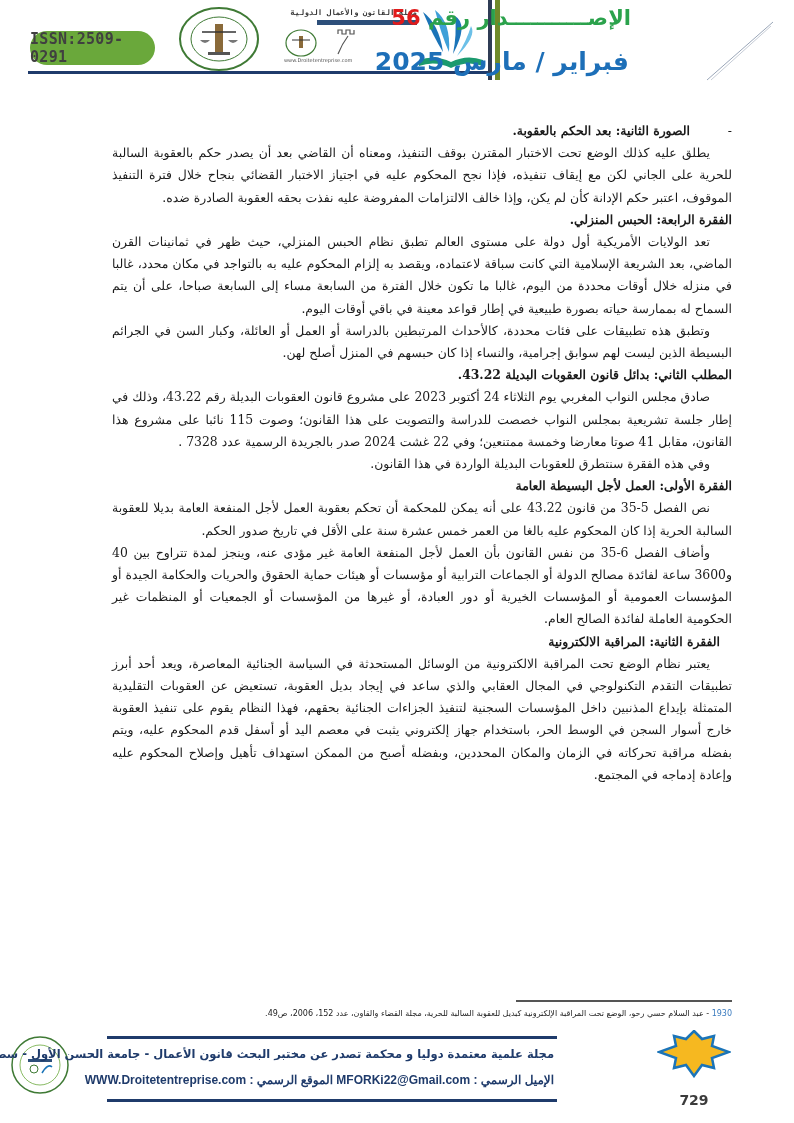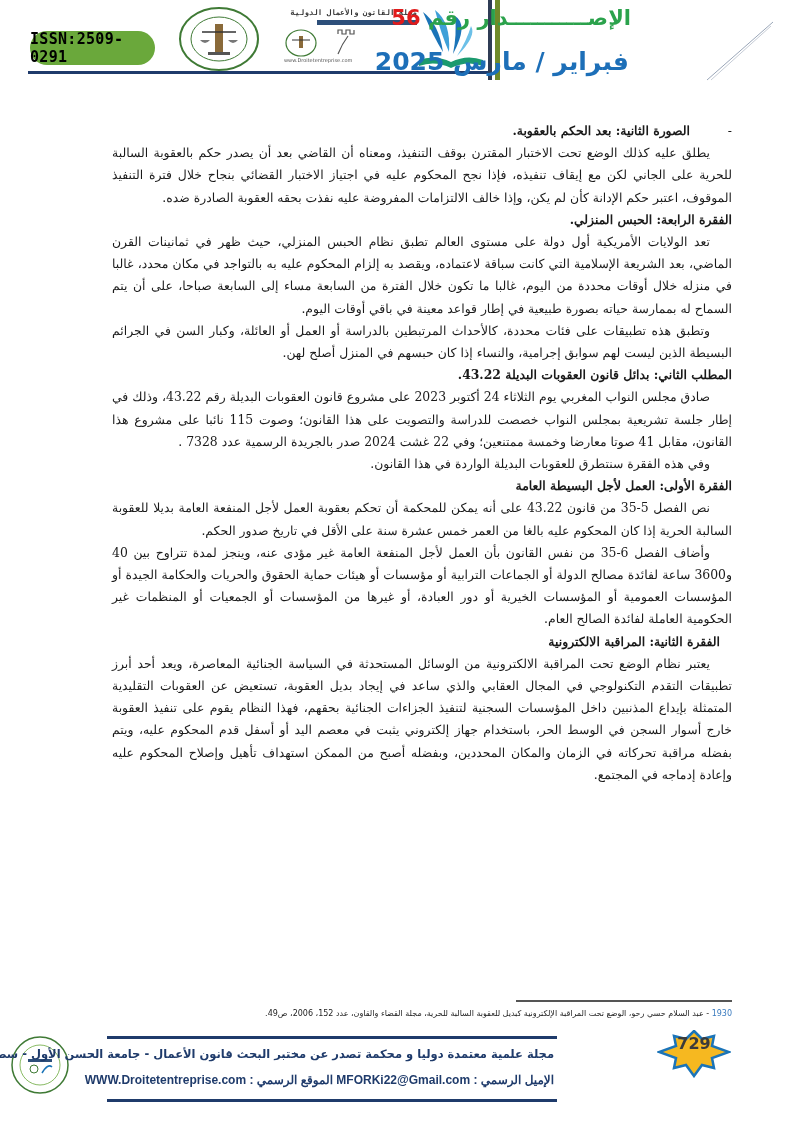--- a/index.html
+++ b/index.html
@@ -3,21 +3,21 @@
 <meta charset="utf-8">
 <style>
   html, body { margin:0; padding:0; background:#ffffff; }
   body { width:794px; height:1123px; position:relative; overflow:hidden;
          font-family:"DejaVu Serif", serif; color:#1a1a1a; }
 
   
   .header { position:absolute; left:0; top:0; width:794px; height:90px; }
   .issn-pill { position:absolute; left:30px; top:31px; width:125px; height:34px;
                background:#6aa83b; border-radius:17px; display:flex; align-items:center;
-               justify-content:center; color:#000000; font-family:"DejaVu Sans Mono", monospace;
+               justify-content:center; color:#404040; font-family:"DejaVu Sans Mono", monospace;
                font-weight:bold; font-size:15px; letter-spacing:0.3px; }
   .seal-logo { position:absolute; left:178px; top:6px; width:82px; height:66px; }
   .journal-banner { position:absolute; left:282px; top:8px; width:135px; height:58px; }
   .journal-banner .jtitle { position:absolute; right:0; top:0; font-family:Liberation Mono, monospace;
                font-size:7.5px; font-weight:bold; color:#333; white-space:nowrap; direction:rtl; }
   .journal-banner .jbar { position:absolute; right:0; top:12px; width:100px; height:5px; background:#2d4f7a; }
   .journal-banner .jsite { position:absolute; left:2px; bottom:3px; font-family:"DejaVu Sans", sans-serif;
                font-size:5px; color:#555; }
   .book-logo { position:absolute; left:415px; top:6px; width:72px; height:68px; }
   .header-rule { position:absolute; left:28px; top:71px; width:460px; height:3px; background:#1f3b6b; }
@@ -51,23 +51,23 @@
   
   .footer-logo { position:absolute; left:10px; top:1035px; width:60px; height:60px; }
   .footer-rule-top { position:absolute; left:107px; top:1036px; width:450px; height:3px; background:#1f3b6b; }
   .footer-rule-bot { position:absolute; left:107px; top:1099px; width:450px; height:3px; background:#1f3b6b; }
   .footer-line1 { position:absolute; right:240px; top:1047px; direction:rtl; font-family:"DejaVu Sans", sans-serif;
                   font-weight:bold; font-size:11.5px; color:#1f3b6b; white-space:nowrap; }
   .footer-line2 { position:absolute; right:240px; top:1073px; direction:rtl; font-family:Liberation Sans, sans-serif;
                   font-weight:bold; font-size:12px; color:#1f3b6b; white-space:nowrap; }
   .footer-line2 .ltr { direction:ltr; unicode-bidi:embed; }
   .page-star { position:absolute; left:657px; top:1030px; width:74px; height:48px; }
-  .page-num { position:absolute; left:657px; top:1022px; width:74px; height:42px; display:flex;
+  .page-num { position:absolute; left:657px; top:1079px; width:74px; height:42px; display:flex;
               align-items:center; justify-content:center; font-family:"DejaVu Sans", sans-serif;
-              font-weight:bold; font-size:16px; color:#3b3b3b; }
+              font-weight:bold; font-size:14px; color:#3b3b3b; }
 </style>
 </head>
 <body>
 
 <div class="header">
   <div class="issn-pill">
     <span>ISSN:2509-0291</span>
   </div>
 
   <svg class="seal-logo" viewBox="0 0 82 66">

